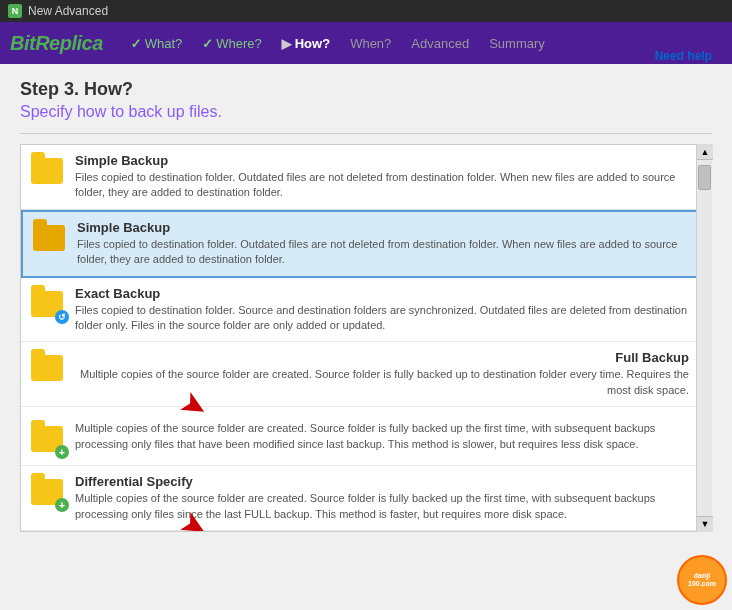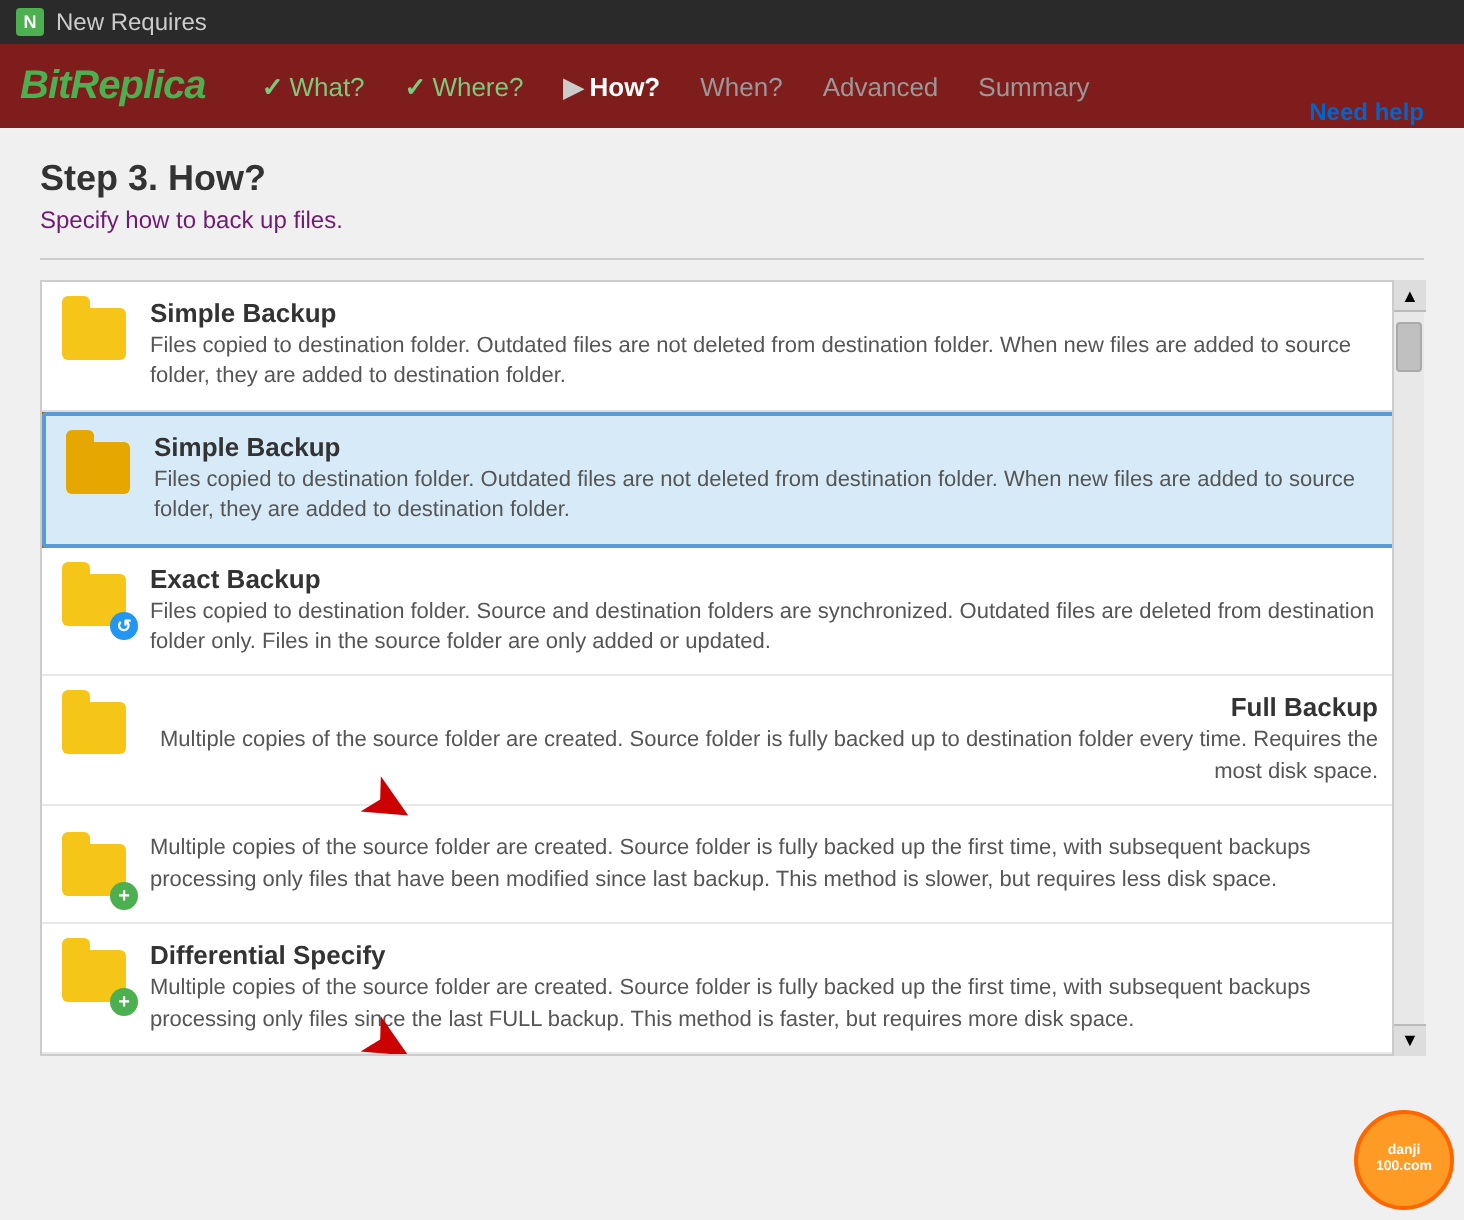--- a/index.html
+++ b/index.html
@@ -19,21 +19,21 @@
     .titlebar-icon {
       width: 14px; height: 14px;
       background: #4caf50;
       border-radius: 2px;
       display: inline-flex; align-items: center; justify-content: center;
       font-size: 9px; color: white; font-weight: bold;
     }
 
     
     .navbar {
-      background: #7f1d1d;
+      background: #4c1d95;
       display: flex;
       align-items: center;
       padding: 0 10px;
       height: 42px;
     }
     .logo {
       color: #4caf50;
       font-size: 20px;
       font-weight: bold;
       font-style: italic;
@@ -59,22 +59,22 @@
     .nav-step.inactive { color: #999; justify-content: flex-end; }
     .nav-step .check { color: #7dc97d; font-weight: bold; }
     .nav-step .arrow { color: #ccc; }
     .step-title {
       font-size: 18px;
       font-weight: bold;
       color: #333;
       margin-bottom: 3px;
     }
     .step-subtitle {
-      font-size: 12px;
-      color: #701a75;
+      font-size: 16px;
+      color: #8b5cf6;
       margin-bottom: 12px;
     }
     .help-link {
       color: #0066cc;
       font-size: 12px;
       cursor: pointer;
       float: right;
       margin-top: -30px;
     }
     hr.divider {
@@ -184,21 +184,21 @@
       overflow: hidden;
     }
   </style>
 </head>
 <body>
 
 <div class="page-wrapper">
 
   <div class="titlebar">
     <span class="titlebar-icon">N</span>
-    <span>New Requires</span>
+    <span>New Advanced</span>
   </div>
 
   <div class="navbar">
     <div class="logo">
       <span>BitReplica</span>
     </div>
     <div class="nav-steps">
       <div class="nav-step completed">
         <span class="check">✓</span>
         <span>What?</span>

